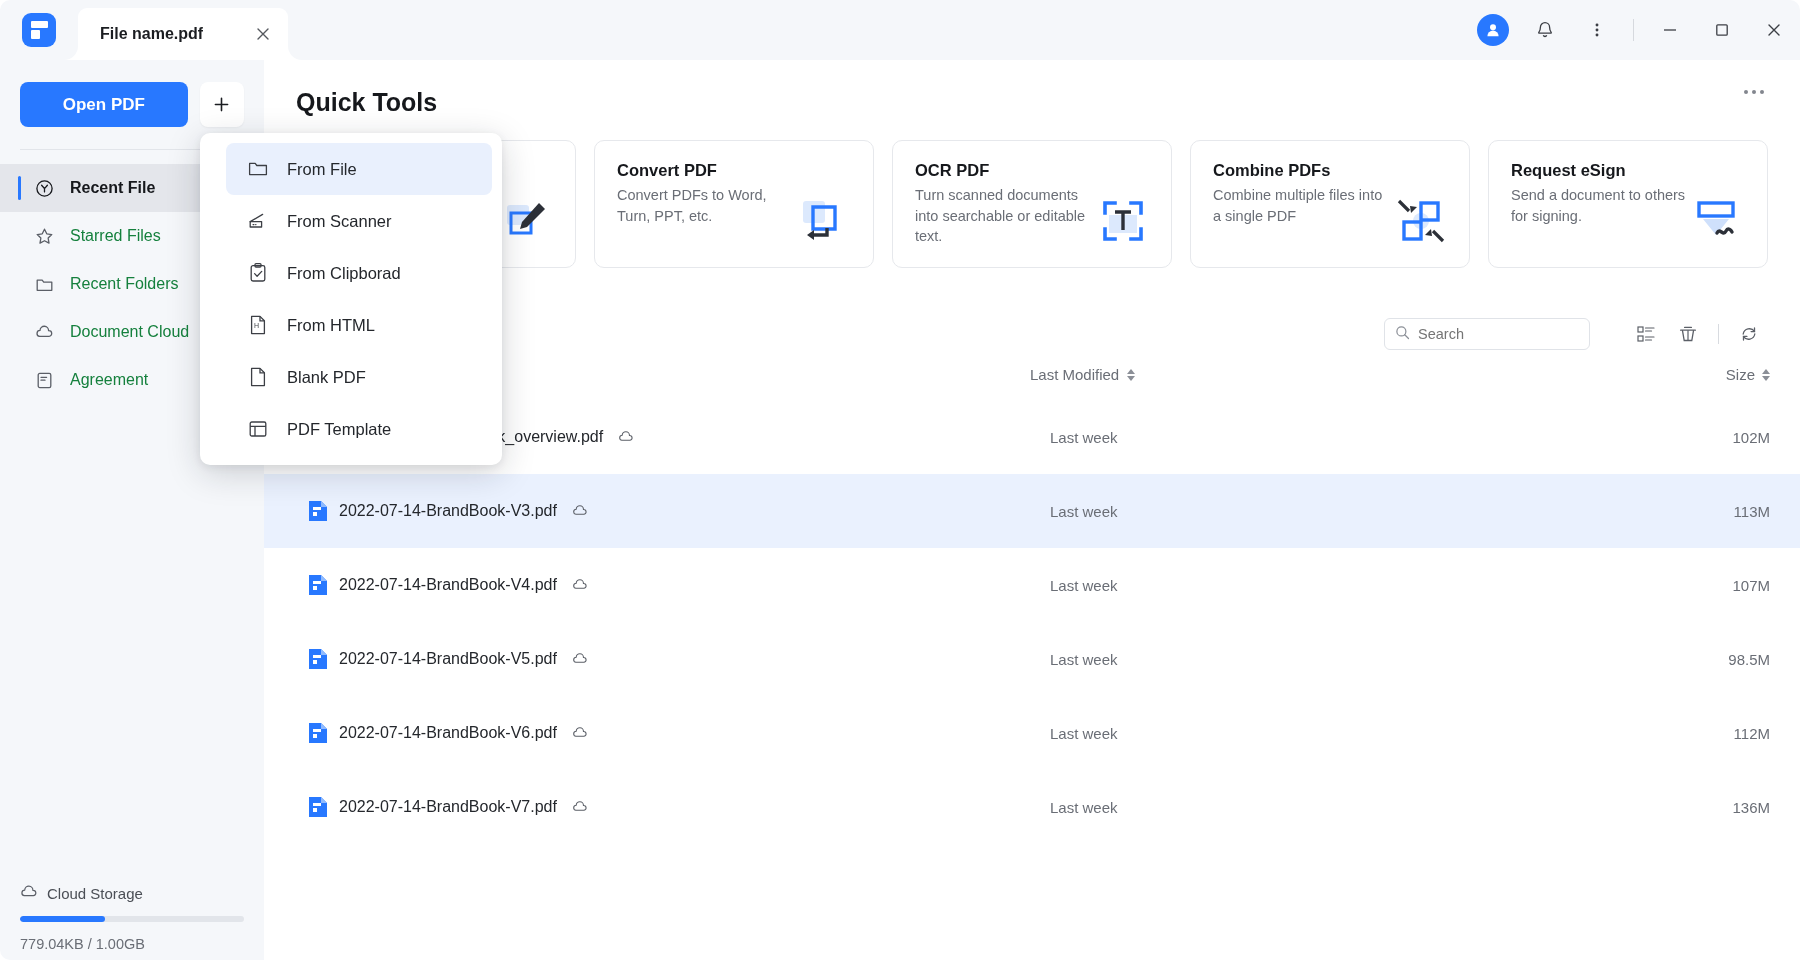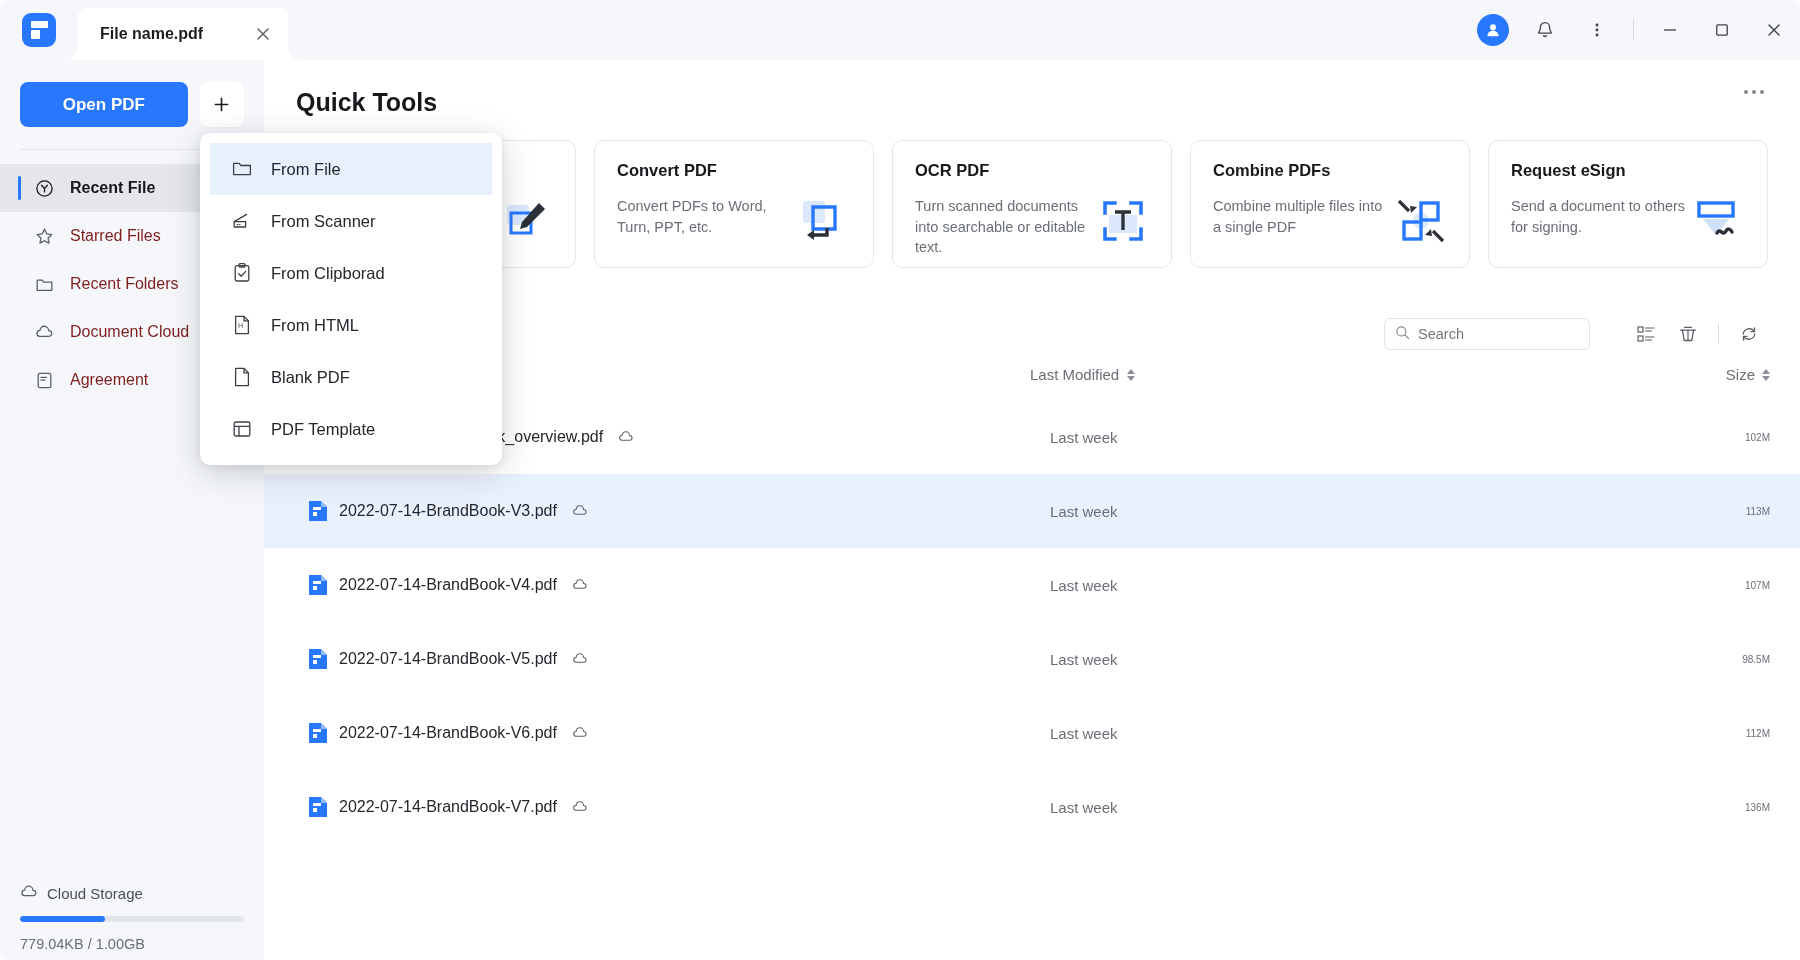--- a/index.html
+++ b/index.html
@@ -119,21 +119,21 @@
     box-shadow: 0 1px 2px rgba(0,0,0,0.05);
   }
   .side-divider {
     margin: 22px 20px 0 20px; height: 1px; background: #e2e5ea;
   }
   .nav { margin-top: 14px; }
   .nav-item {
     position: relative;
     height: 48px; display: flex; align-items: center;
     padding-left: 34px; gap: 15px;
-    font-size: 16px; color: #7f1d1d; cursor: pointer;
+    font-size: 16px; color: #15803d; cursor: pointer;
   }
   .nav-item.active {
     background: #e4e6eb; color: #16181c; font-weight: bold;
   }
   .nav-item.active::before {
     content: ''; position: absolute; left: 18px; top: 12px;
     width: 3px; height: 24px; background: #2878ff; border-radius: 2px;
   }
   .nav-icon { width: 21px; height: 21px; flex: 0 0 21px;
     display: flex; align-items: center; justify-content: center; }
@@ -175,21 +175,21 @@
   }
   .card {
     flex: 1 1 0; height: 128px;
     background: #ffffff;
     border: 1px solid #e6e8ec;
     border-radius: 10px;
     padding: 20px 20px 0 22px;
     position: relative;
     cursor: pointer;
   }
-  .card-title { font-size: 16.5px; font-weight: bold; color: #16181c; margin-bottom: 16px; }
+  .card-title { font-size: 16.5px; font-weight: bold; color: #16181c; margin-bottom: 5px; }
   .card-desc { font-size: 14.5px; color: #6a6e76; line-height: 1.42; max-width: 175px; }
   .card-icon { position: absolute; right: 22px; bottom: 20px; width: 52px; height: 52px; }
 
   .list-toolbar {
     position: absolute; left: 0; top: 240px; width: 1536px; height: 70px;
   }
   .search-box {
     position: absolute; right: 210px; top: 18px;
     width: 206px; height: 32px;
     border: 1px solid #e0e3e8; border-radius: 6px;
@@ -225,36 +225,36 @@
     position: relative; height: 74px; display: flex; align-items: center; cursor: pointer;
   }
   .file-row.selected { background: #eaf1fe; }
   .file-name-cell {
     position: absolute; left: 44px; display: flex; align-items: center; gap: 11px;
   }
   .pdf-ico { width: 20px; height: 22px; flex: 0 0 20px; }
   .file-name { font-size: 16px; color: #24272c; }
   .cloud-mark { margin-left: 4px; display: inline-flex; }
   .file-mod { position: absolute; left: 786px; font-size: 15px; color: #6a6e76; }
-  .file-size { position: absolute; right: 30px; font-size: 10px; color: #6a6e76; }
+  .file-size { position: absolute; right: 30px; font-size: 15px; color: #6a6e76; }
 
   
   .dropdown {
     position: absolute; left: 200px; top: 133px;
     width: 302px;
     background: #ffffff;
     border-radius: 10px;
     box-shadow: 0 8px 34px rgba(20,25,40,0.18), 0 2px 8px rgba(20,25,40,0.08);
     padding: 10px 10px;
     z-index: 50;
   }
   .dd-item {
     height: 52px; display: flex; align-items: center; gap: 18px;
-    padding-left: 20px; border-radius: 0;
-    font-size: 16.5px; color: #24272c; cursor: pointer;
+    padding-left: 20px; border-radius: 8px;
+    font-size: 16.5px; color: #24272c; cursor: pointer; margin-left: 16px;
   }
   .dd-item.highlight { background: #e9f0fd; }
   .dd-ico { width: 23px; height: 23px; flex: 0 0 23px; display:flex; align-items:center; justify-content:center; }
 </style>
 </head>
 <body>
 
 <div class="app">
 
   <div class="titlebar">

